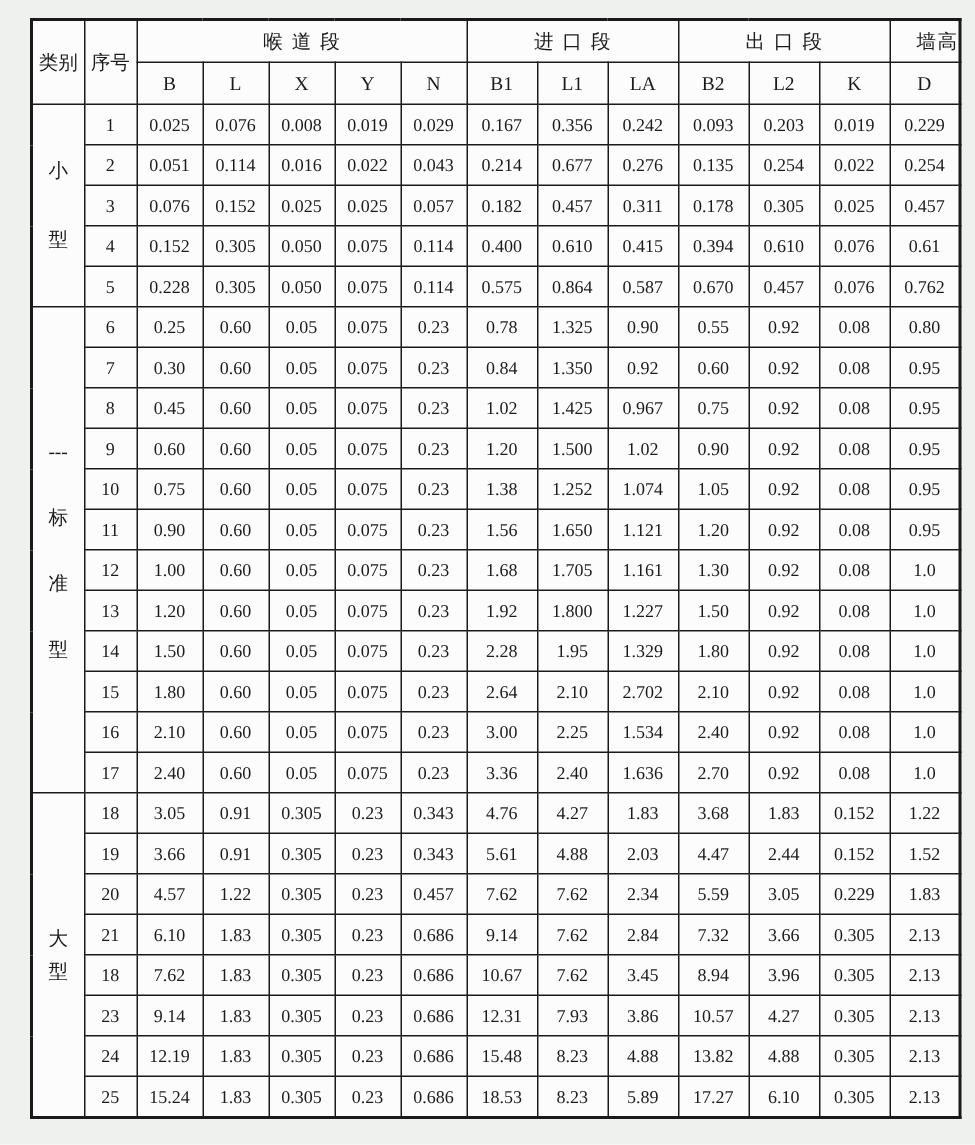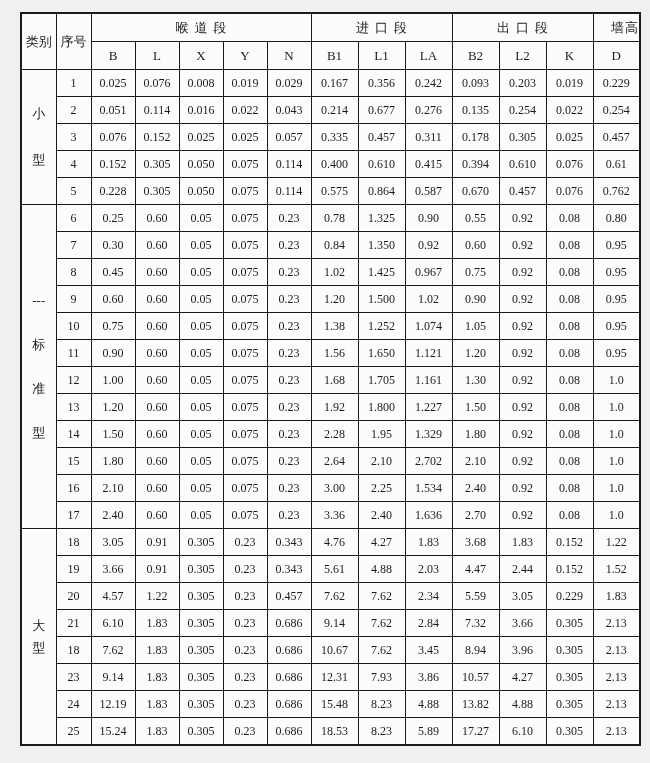--- a/index.html
+++ b/index.html
@@ -127,21 +127,21 @@
         <td>0.022</td>
         <td>0.254</td>
       </tr>
       <tr>
         <td>3</td>
         <td>0.076</td>
         <td>0.152</td>
         <td>0.025</td>
         <td>0.025</td>
         <td>0.057</td>
-        <td>0.335</td>
+        <td>0.182</td>
         <td>0.457</td>
         <td>0.311</td>
         <td>0.178</td>
         <td>0.305</td>
         <td>0.025</td>
         <td>0.457</td>
       </tr>
       <tr>
         <td>4</td>
         <td>0.152</td>

